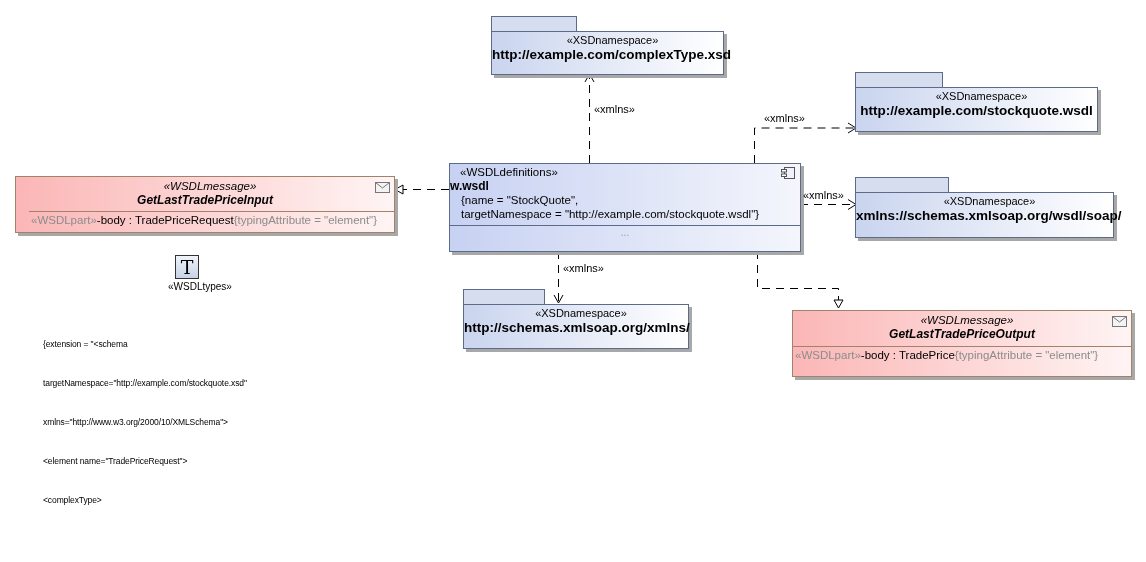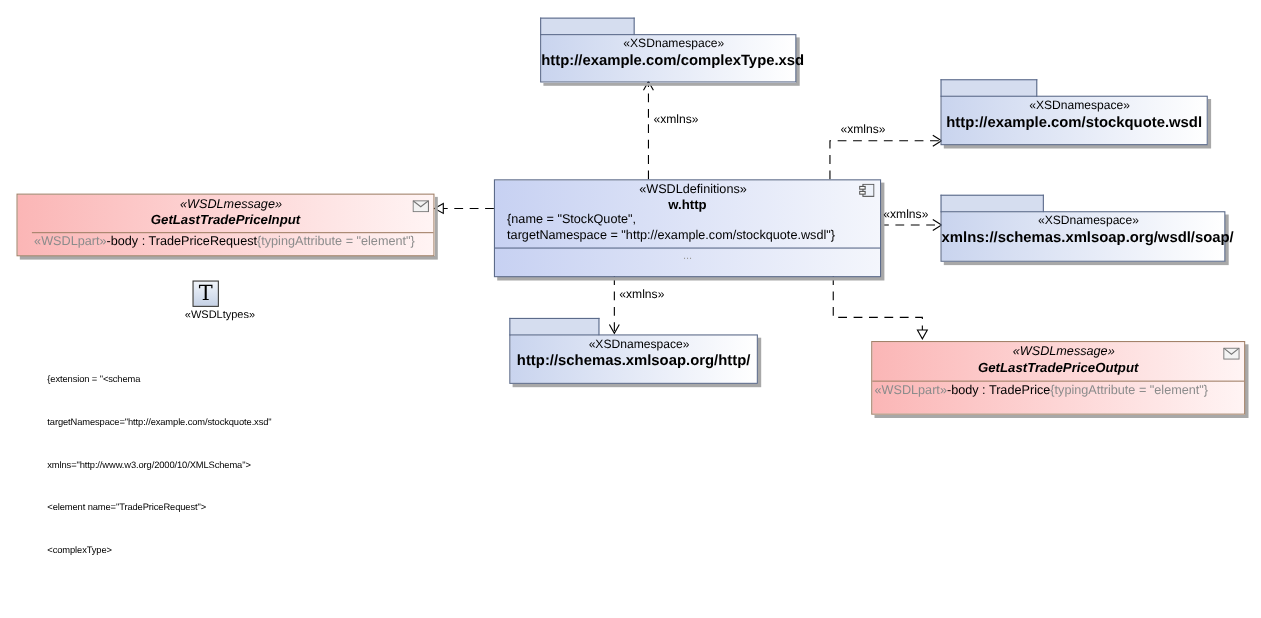--- a/index.html
+++ b/index.html
@@ -7,21 +7,21 @@
   .abs{position:absolute;}
   svg.lines{position:absolute;left:0;top:0;width:1146px;height:562px;pointer-events:none;}
   .shadow{box-shadow:3px 3px 0 #a8a8a8;}
   
   .pkg-tab{position:absolute;border:1px solid #5c6b8a;border-bottom:none;background:#d5ddef;}
   .pkg-body{position:absolute;border:1px solid #5c6b8a;background:linear-gradient(to right,#c9d4ee,#ffffff);text-align:center;}
   .stereo{font-size:11px;line-height:13px;padding-left:10px;}
   .pkg-name{font-size:13px;font-weight:bold;line-height:16px;}
   
   .defs{position:absolute;border:1px solid #5c6b8a;background:linear-gradient(to right,#c7d1f2,#f4f6fc);}
-  .defs .hdr{text-align:center;padding-top:2px;}
+  .defs .hdr{padding-top:2px;}
   .defs .nm{font-size:12px;font-weight:bold;line-height:14px;}
   .defs .prop{font-size:11.5px;line-height:14px;padding-left:11px;}
   .defs .sep{border-top:1px solid #5c6b8a;margin-top:4px;height:18px;text-align:center;color:#9a9a9a;font-size:10px;line-height:14px;}
   
   .msg{position:absolute;border:1px solid #a3826a;background:linear-gradient(to right,#fbb6b6,#fff4f4);}
   .msg .hdr{text-align:center;padding-top:3px;font-style:italic;}
   .msg .nm{font-size:12px;font-weight:bold;line-height:15px;}
   .msg .part{border-top:1px solid #a3826a;font-size:11.5px;line-height:17px;padding-left:2px;white-space:nowrap;}
   .gray{color:#8c8c8c;}
   .lbl{position:absolute;font-size:11px;line-height:13px;white-space:nowrap;}
@@ -79,33 +79,33 @@
   <div class="pkg-body shadow" style="left:855px;top:192px;width:257px;height:44px;">
     <div class="stereo" style="margin-top:2px;">«XSDnamespace»</div>
     <div class="pkg-name" style="font-size:13.5px;">xmlns://schemas.xmlsoap.org/wsdl/soap/</div>
   </div>
 </div>
 
 <div>
   <div class="pkg-tab" style="left:463px;top:289px;width:80px;height:15px;"></div>
   <div class="pkg-body shadow" style="left:463px;top:304px;width:224px;height:43px;">
     <div class="stereo" style="margin-top:2px;">«XSDnamespace»</div>
-    <div class="pkg-name" style="font-size:13.5px;">http://schemas.xmlsoap.org/http/</div>
+    <div class="pkg-name" style="font-size:13.5px;">http://schemas.xmlsoap.org/xmlns/</div>
   </div>
 </div>
 
 <div class="defs shadow" style="left:449px;top:163px;width:350px;height:87px;">
   <svg class="abs" style="left:331px;top:3px;" width="14" height="13">
     <rect x="3.5" y="0.5" width="10" height="11" fill="#eef2fa" stroke="#555"></rect>
     <rect x="0.5" y="2.5" width="5" height="2.5" fill="#fff" stroke="#555"></rect>
     <rect x="0.5" y="7" width="5" height="2.5" fill="#fff" stroke="#555"></rect>
   </svg>
   <div class="hdr">
     <div class="stereo" style="font-size:11.5px;">«WSDLdefinitions»</div>
-    <div class="nm">w.http</div>
+    <div class="nm">w.wsdl</div>
   </div>
   <div class="prop">{name = "StockQuote",</div>
   <div class="prop">targetNamespace = "http://example.com/stockquote.wsdl"}</div>
   <div class="sep">...</div>
 </div>
 
 <div class="msg shadow" style="left:15px;top:176px;width:378px;height:55px;">
   <svg class="abs" style="left:359px;top:5px;" width="15" height="11">
     <rect x="0.5" y="0.5" width="14" height="10" fill="#f3f3f3" stroke="#777"></rect>
     <path d="M0.5 0.5 L7.5 6 L14.5 0.5" fill="none" stroke="#777"></path>

